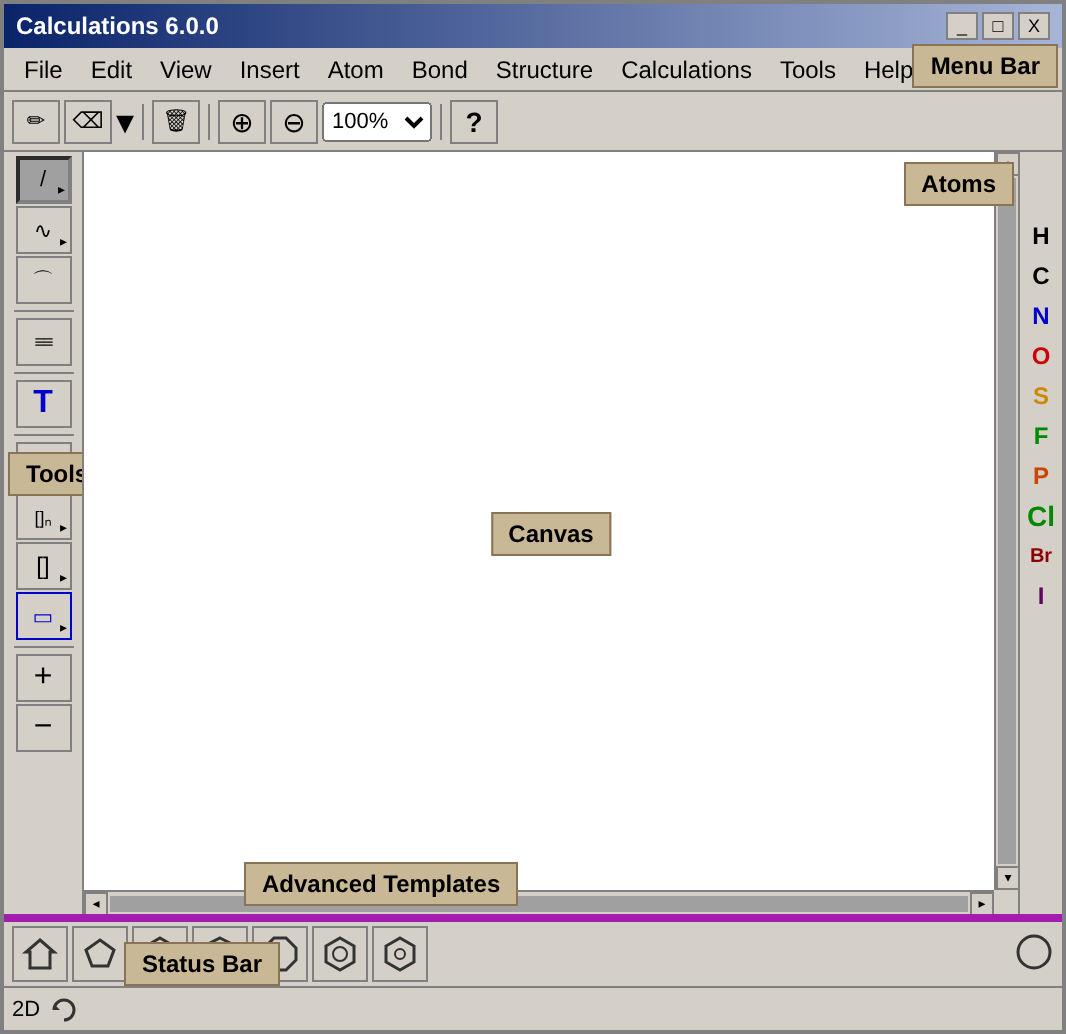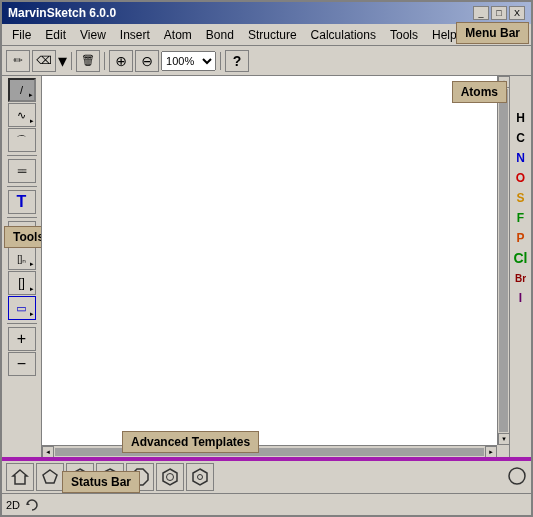--- a/index.html
+++ b/index.html
@@ -292,21 +292,21 @@
       pointer-events: none;
       z-index: 10;
     }
   </style>
 </head>
 <body>
 
 <div class="window">
 
   <div class="title-bar">
-    <span class="title-bar-text">MarvinSketch 6.0.0</span>
+    <span class="title-bar-text">Calculations 6.0.0</span>
     <div class="title-bar-controls">
       <div class="title-btn">_</div>
       <div class="title-btn">□</div>
       <div class="title-btn">X</div>
     </div>
   </div>
 
   <div class="menu-bar" style="position:relative;">
     <div class="menu-item">File</div>
     <div class="menu-item">Edit</div>
@@ -392,20 +392,21 @@
       <div class="tool-btn">
         <span style="font-size:16px;">+</span>
       </div>
       <div class="tool-btn">
         <span style="font-size:16px;">−</span>
       </div>
     </div>
 
     <div class="canvas-area" style="position:relative;">
 
+      <div class="annotation" style="top:50%; left:50%; transform:translate(-50%,-50%);">Canvas</div>
 
       <div class="canvas-scrollbar-h">
         <div class="scroll-btn">◂</div>
         <div class="scroll-thumb-h"></div>
         <div class="scroll-btn">▸</div>
       </div>
 
       <div class="canvas-scrollbar-v">
         <div class="scroll-track-v">
           <div class="scroll-btn">▴</div>

